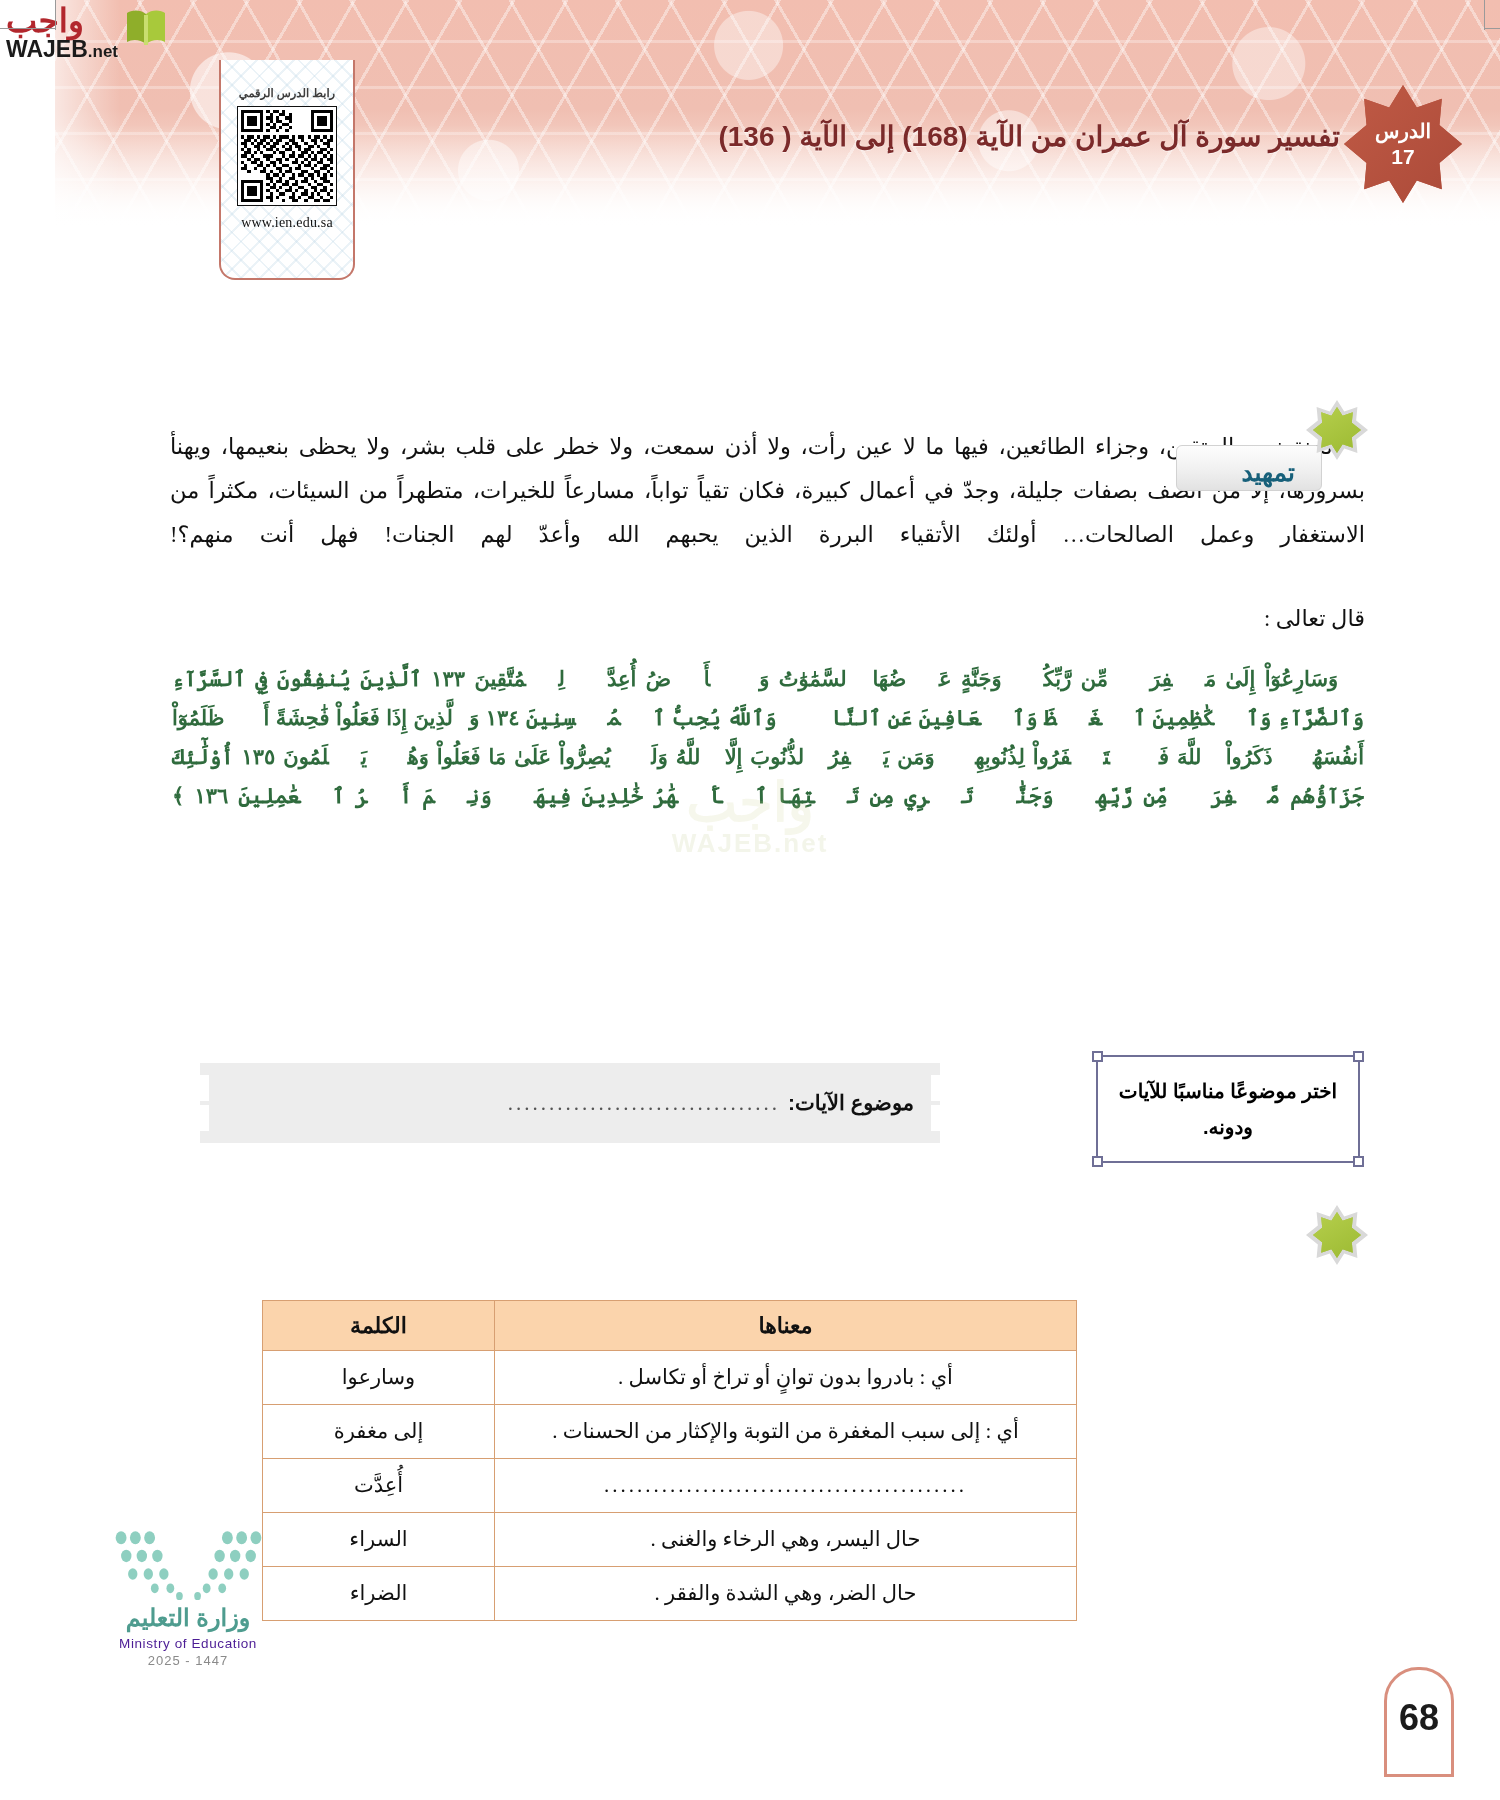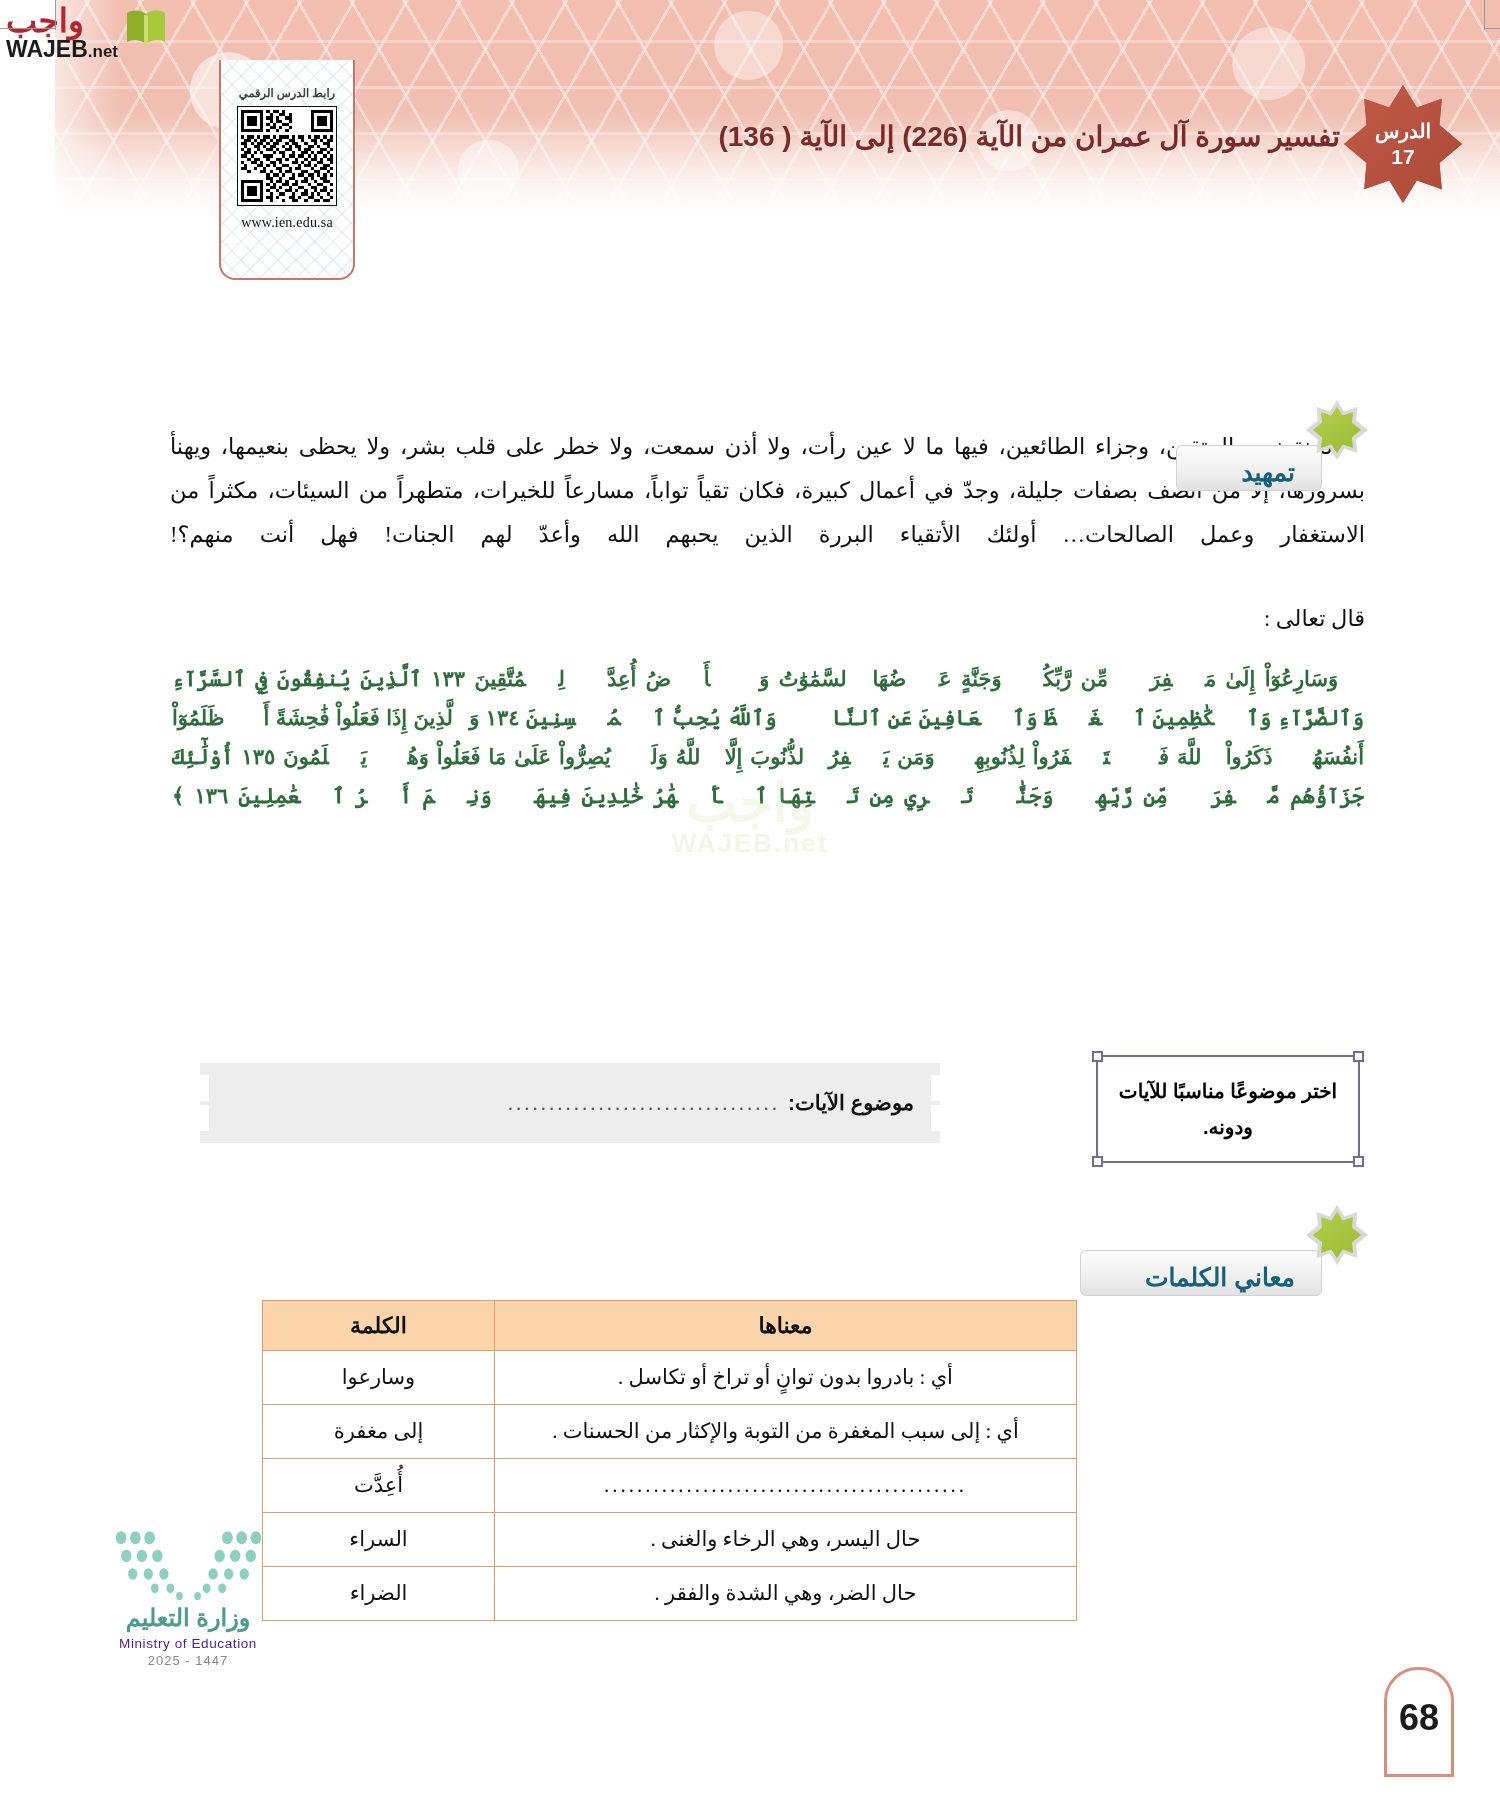--- a/index.html
+++ b/index.html
@@ -493,21 +493,21 @@
           <rect x="13" y="28" width="1" height="1"></rect>
           <rect x="16" y="28" width="2" height="1"></rect>
         <rect x="20" y="28" width="1" height="1"></rect>
           <rect x="23" y="28" width="2" height="1"></rect>
           <rect x="26" y="28" width="2" height="1"></rect>
       </g>
     </svg>
     <div class="qr-url">www.ien.edu.sa</div>
   </div>
 
-  <div class="lesson-title">تفسير سورة آل عمران من الآية (226) إلى الآية ( 136)</div>
+  <div class="lesson-title">تفسير سورة آل عمران من الآية (168) إلى الآية ( 136)</div>
 
   <div class="lesson-badge">
     <div class="star8"></div>
     <div class="badge-txt">
       <span class="badge-word">الدرس</span>
       <span class="badge-num">17</span>
     </div>
   </div>
 
   <div class="section-head" style="right:130px; top:400px; width:360px;">
@@ -540,23 +540,20 @@
   <div class="answer-box">
     <span class="ab-notch ab-n1"></span>
     <span class="ab-notch ab-n2"></span>
     <span class="ab-notch ab-n3"></span>
     <span class="ab-notch ab-n4"></span>
     <span class="ab-label">موضوع الآيات:</span>
     <span class="ab-dots">.................................</span>
   </div>
 
   <div class="section-head" style="right:130px; top:1205px; width:420px;">
-    <div class="sh-pill">
-      <span class="sh-label">معاني الكلمات</span>
-    </div>
     <div class="sh-star-wrap">
       <div class="sh-star-outer"></div>
       <div class="sh-star-inner"></div>
     </div>
   </div>
 
   <table class="words-table">
     <thead>
       <tr>
         <th class="col-mean">معناها</th>

